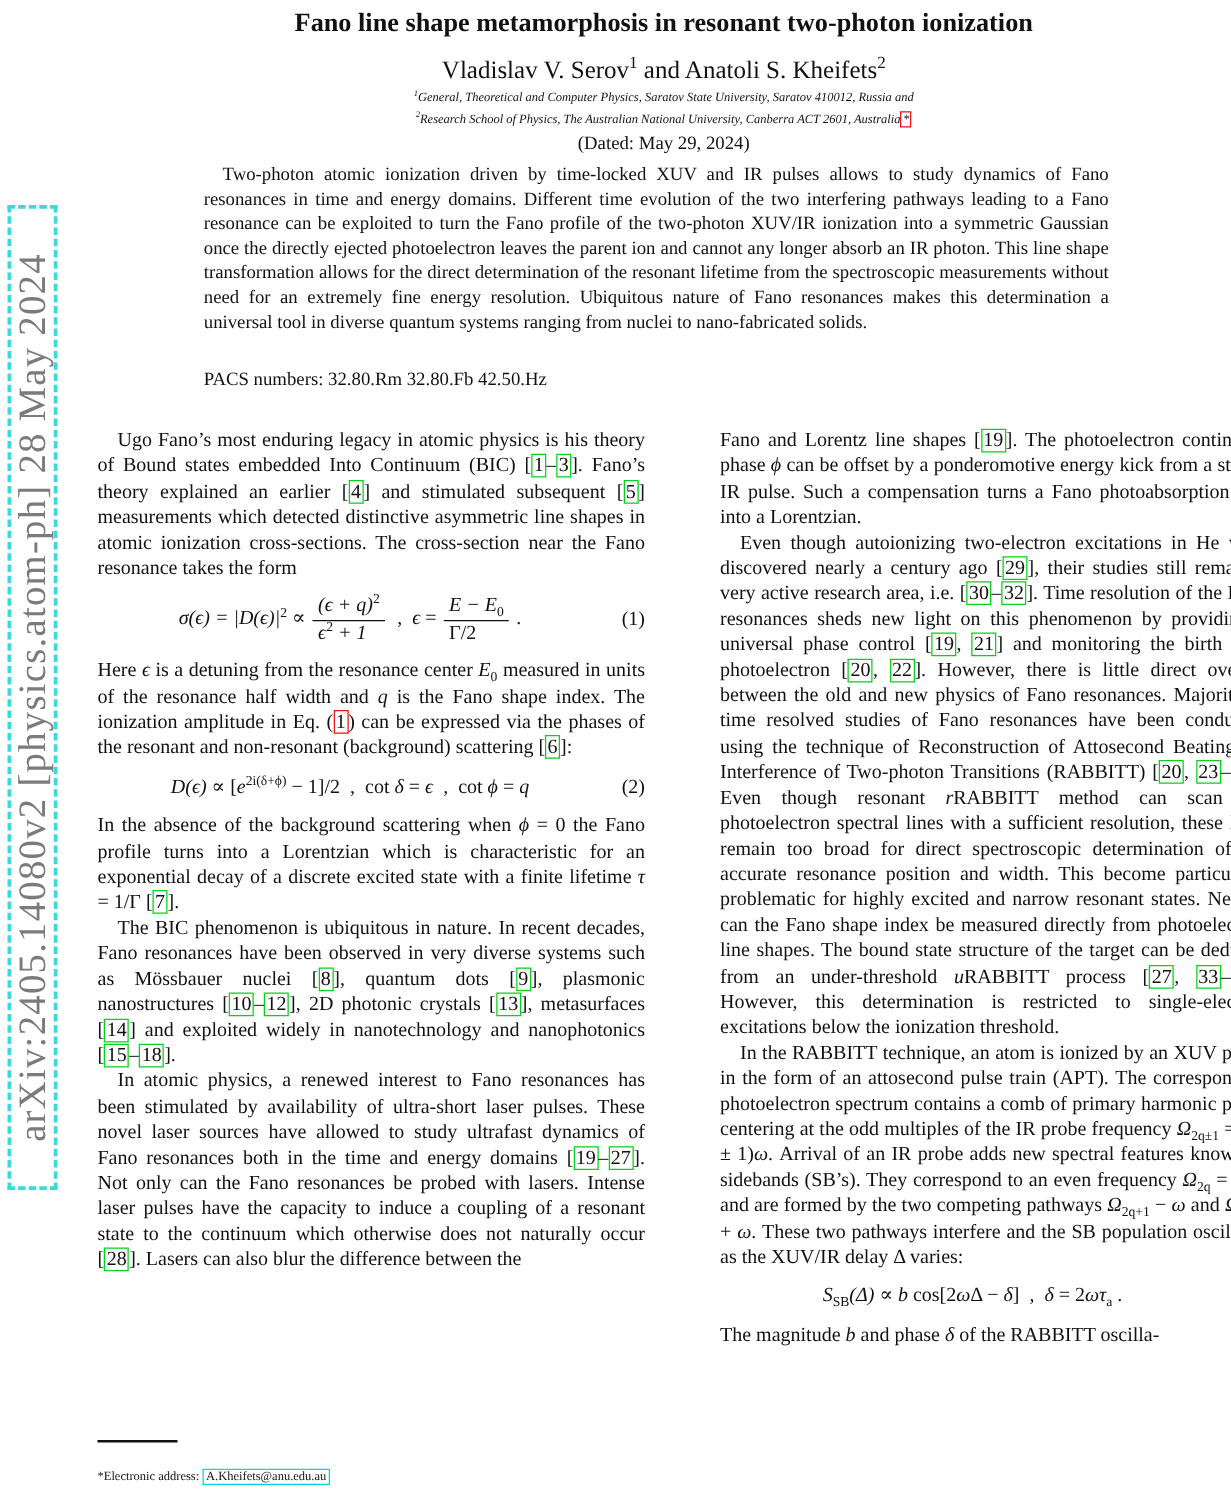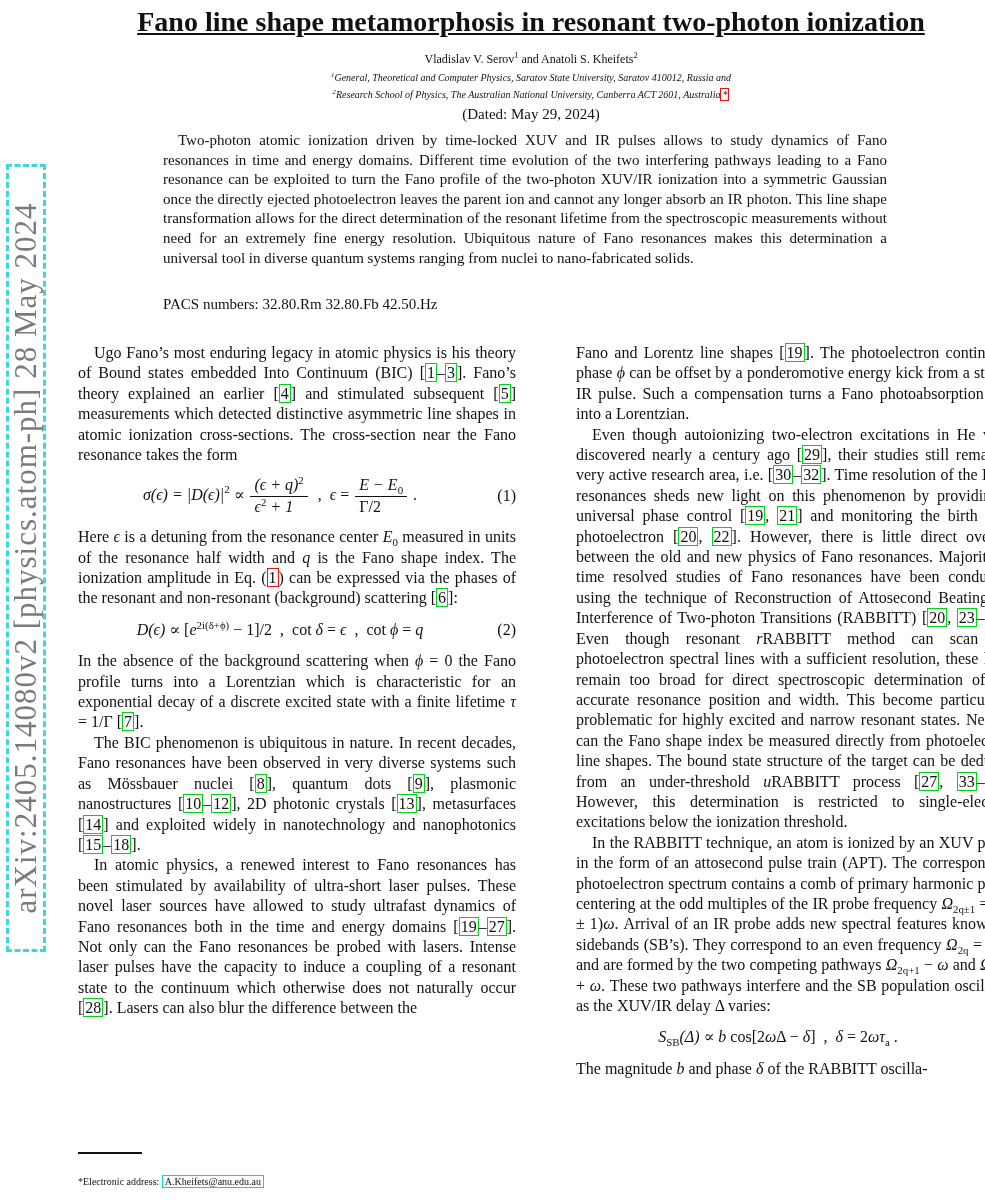--- a/index.html
+++ b/index.html
@@ -13,22 +13,22 @@
     position:absolute; left:6px; top:164px; width:40px; height:788px;
     border:3px dashed #3cd9d9; box-sizing:border-box;
   }
   .arxiv-text{
     position:absolute; left:50%; top:50%;
     transform:translate(-50%,-50%) rotate(-90deg);
     white-space:nowrap; font-size:31px; letter-spacing:1px; color:#7b7b7b;
   }
   
   .header{position:absolute; left:78px; width:906px; top:6px; text-align:center;}
-  .title{font-size:28px; font-weight:bold; margin:0 0 14px 0;text-decoration:underline;}
-  .authors{font-size:12px; margin:4px 0 2px 0;}
+  .title{font-size:21px; font-weight:bold; margin:0 0 14px 0;}
+  .authors{font-size:20px; margin:4px 0 2px 0;}
   .affil{font-style:italic; font-size:10px; line-height:17px;}
   .dated{font-size:15px; margin-top:3px;}
   sup{font-size:68%; vertical-align:super; line-height:0;}
   sub{font-size:68%; vertical-align:sub; line-height:0;}
   
   .abstract{
     position:absolute; left:163px; top:131px; width:724px;
     font-size:15px; line-height:19.6px; text-align:justify; text-indent:15px;
   }
   .pacs{position:absolute; left:163px; top:296px; font-size:15px;}

